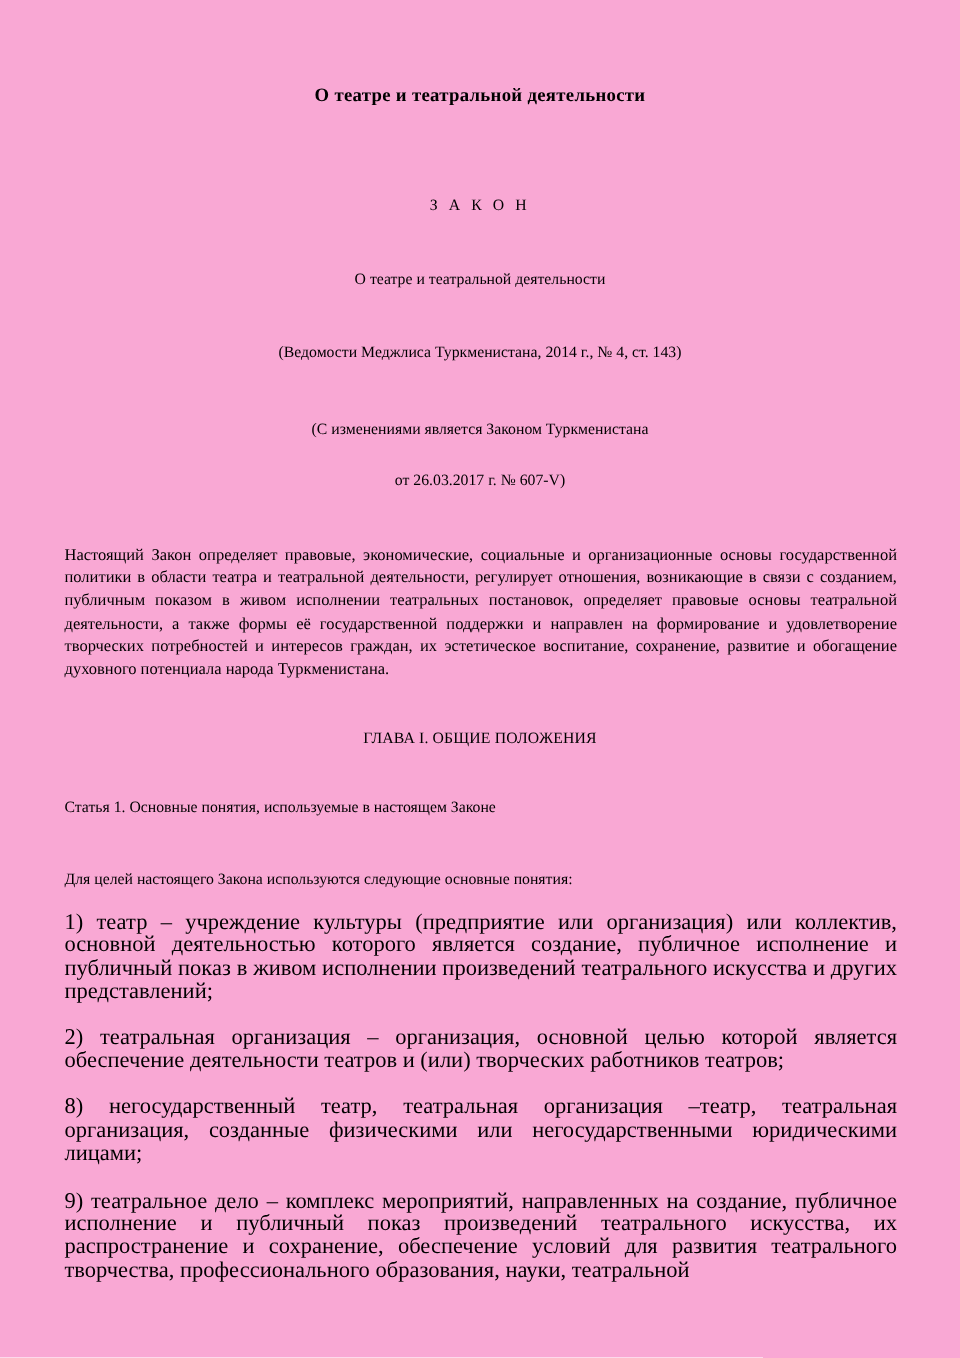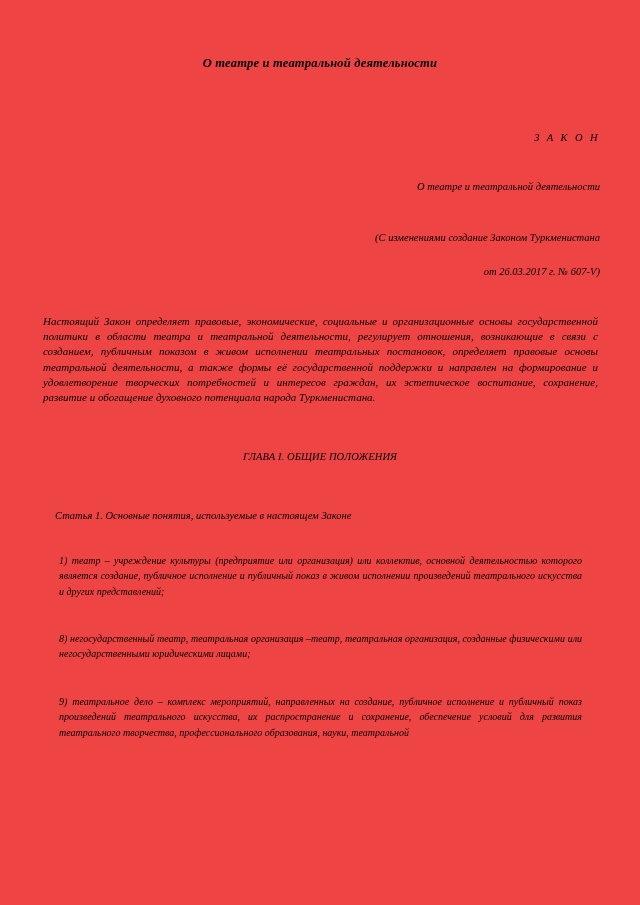--- a/index.html
+++ b/index.html
@@ -13,33 +13,32 @@
     width: 640px;
     height: 905px;
     overflow: hidden;
   }
   .page {
     position: relative;
     width: 640px;
     height: 905px;
     box-sizing: border-box;
     padding: 0 40px;
-    background: #ef4444;
-    font-style: italic;
+    background: #f9a8d4;
   }
   .doc-title {
     text-align: center;
     font-weight: bold;
     font-size: 12.5px;
     letter-spacing: 0.2px;
     margin: 0;
     padding-top: 56px;
   }
   .center-line {
-    text-align: right;
+    text-align: center;
     font-size: 10.5px;
     margin: 0;
   }
   .law-word {
     padding-top: 61px;
     letter-spacing: 2.4px;
   }
   .country-word {
     padding-top: 23px;
     letter-spacing: 0.4px;
@@ -62,71 +61,74 @@
     text-align: justify;
     text-justify: inter-word;
     margin: 0;
     padding-top: 37px;
     padding-left: 3px;
     padding-right: 2px;
   }
   .chapter-heading {
     text-align: center;
     font-size: 10.5px;
-    margin: 13px;
+    margin: 0;
     padding-top: 33px;
     letter-spacing: 0.1px;
   }
   .article-heading {
     font-size: 10.5px;
-    margin: 12px;
+    margin: 0;
     padding-top: 35px;
     padding-left: 3px;
   }
   .lead-in {
     font-size: 10.5px;
     margin: 0;
     padding-top: 37px;
     padding-left: 3px;
   }
   .item {
-    font-size: 10px;
+    font-size: 15px;
     line-height: 15.2px;
     text-align: justify;
     text-justify: inter-word;
-    margin: 16px;
+    margin: 0;
     padding-top: 16px;
     padding-left: 3px;
     padding-right: 2px;
   }
   .item:last-child {
     padding-top: 17px;
   }
 </style>
 </head>
 <body>
 
 <div class="page">
 
   <h1 class="doc-title">О театре и театральной деятельности</h1>
 
   <p class="center-line law-word">З А К О Н</p>
 
 
   <p class="center-line subject-line">О театре и театральной деятельности</p>
 
+  <p class="center-line gazette-line">(Ведомости Меджлиса Туркменистана, 2014 г., № 4, ст. 143)</p>
 
-  <p class="center-line amend-line-1">(С изменениями создание Законом Туркменистана</p>
+  <p class="center-line amend-line-1">(С изменениями является Законом Туркменистана</p>
 
   <p class="center-line amend-line-2">от 26.03.2017 г. № 607-V)</p>
 
   <p class="body-para">Настоящий Закон определяет правовые, экономические, социальные и организационные основы государственной политики в области театра и театральной деятельности, регулирует отношения, возникающие в связи с созданием, публичным показом в живом исполнении театральных постановок, определяет правовые основы театральной деятельности, а также формы её государственной поддержки и направлен на формирование и удовлетворение творческих потребностей и интересов граждан, их эстетическое воспитание, сохранение, развитие и обогащение духовного потенциала народа Туркменистана.</p>
 
   <p class="chapter-heading">ГЛАВА I. ОБЩИЕ ПОЛОЖЕНИЯ</p>
 
   <p class="article-heading">Статья 1. Основные понятия, используемые в настоящем Законе</p>
 
+  <p class="lead-in">Для целей настоящего Закона используются следующие основные понятия:</p>
 
   <p class="item">1) театр – учреждение культуры (предприятие или организация) или коллектив, основной деятельностью которого является создание, публичное исполнение и публичный показ в живом исполнении произведений театрального искусства и других представлений;</p>
+  <p class="item">2) театральная организация – организация, основной целью которой является обеспечение деятельности театров и (или) творческих работников театров;</p>
   <p class="item">8) негосударственный театр, театральная организация –театр, театральная организация, созданные физическими или негосударственными юридическими лицами;</p>
   <p class="item">9) театральное дело – комплекс мероприятий, направленных на создание, публичное исполнение и публичный показ произведений театрального искусства, их распространение и сохранение, обеспечение условий для развития театрального творчества, профессионального образования, науки, театральной</p>
 
 </div>
 
 </body></html>

